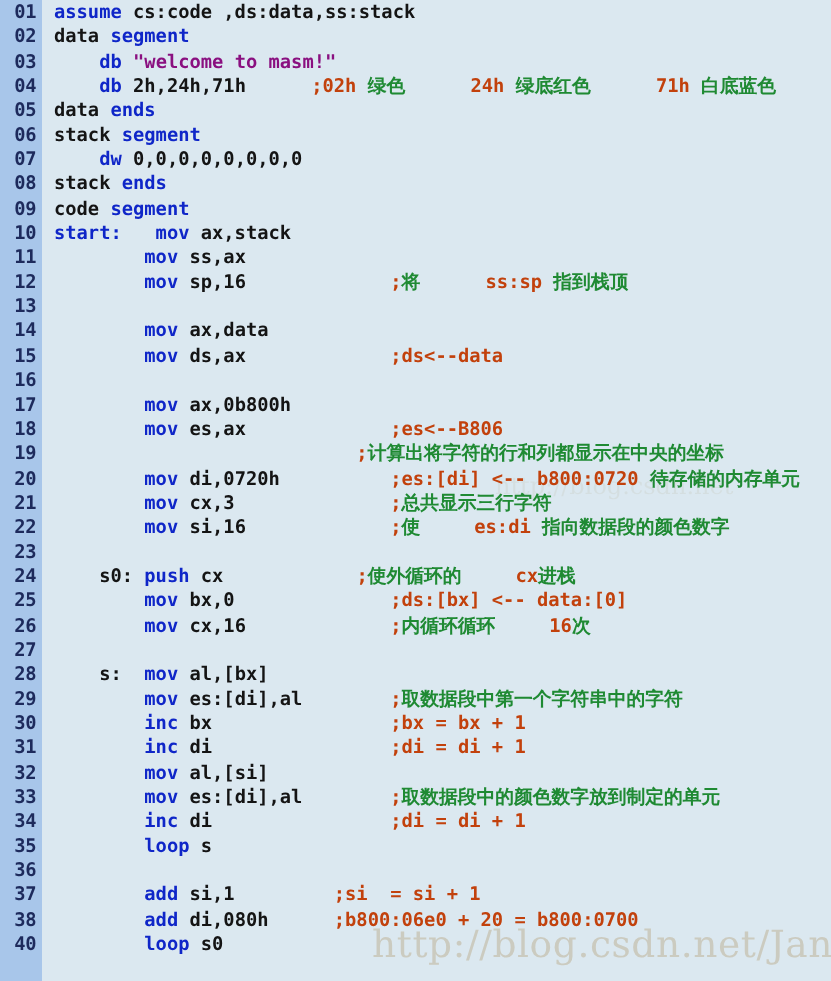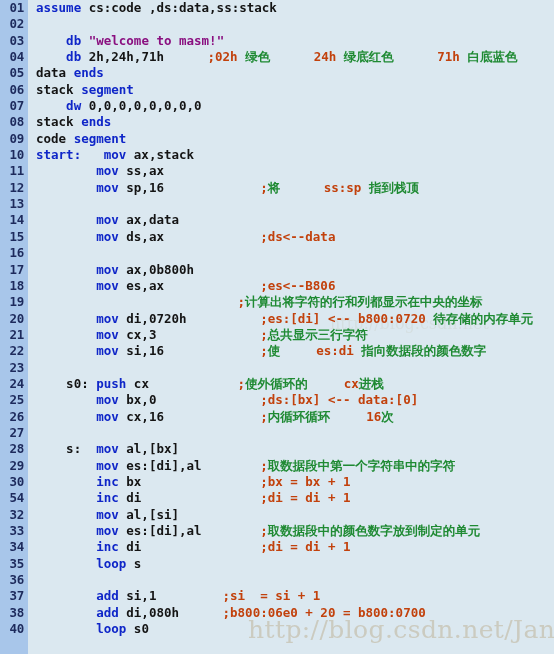--- a/index.html
+++ b/index.html
@@ -104,21 +104,21 @@
   }
 </style>
 </head>
 <body>
 
 <div id="code-viewer">
   <div id="gutter-band"></div>
   <div id="watermark-faint">http://blog.csdn.net</div>
   <div id="code-lines">
       <div class="code-line"><span class="line-number">01</span><span class="line-code"><span class="tok tok-kw">assume</span><span class="tok tok-txt"> cs:code ,ds:data,ss:stack</span></span></div>
-      <div class="code-line"><span class="line-number">02</span></div>
+      <div class="code-line"><span class="line-number">02</span><span class="line-code"><span class="tok tok-txt">data </span><span class="tok tok-kw">segment</span></span></div>
       <div class="code-line"><span class="line-number">03</span><span class="line-code"><span class="tok tok-txt">    </span><span class="tok tok-kw">db</span><span class="tok tok-txt"> </span><span class="tok tok-str">"welcome to masm!"</span></span></div>
       <div class="code-line"><span class="line-number">04</span><span class="line-code"><span class="tok tok-txt">    </span><span class="tok tok-kw">db</span><span class="tok tok-txt"> 2h,24h,71h </span><span class="tok tok-cmt">;02h </span><span class="tok tok-cmt-cjk">绿色</span><span class="tok tok-cmt"> 24h </span><span class="tok tok-cmt-cjk">绿底红色</span><span class="tok tok-cmt"> 71h </span><span class="tok tok-cmt-cjk">白底蓝色</span></span></div>
       <div class="code-line"><span class="line-number">05</span><span class="line-code"><span class="tok tok-txt">data </span><span class="tok tok-kw">ends</span></span></div>
       <div class="code-line"><span class="line-number">06</span><span class="line-code"><span class="tok tok-txt">stack </span><span class="tok tok-kw">segment</span></span></div>
       <div class="code-line"><span class="line-number">07</span><span class="line-code"><span class="tok tok-txt">    </span><span class="tok tok-kw">dw</span><span class="tok tok-txt"> 0,0,0,0,0,0,0,0</span></span></div>
       <div class="code-line"><span class="line-number">08</span><span class="line-code"><span class="tok tok-txt">stack </span><span class="tok tok-kw">ends</span></span></div>
       <div class="code-line"><span class="line-number">09</span><span class="line-code"><span class="tok tok-txt">code </span><span class="tok tok-kw">segment</span></span></div>
       <div class="code-line"><span class="line-number">10</span><span class="line-code"><span class="tok tok-kw">start:</span><span class="tok tok-txt">   </span><span class="tok tok-kw">mov</span><span class="tok tok-txt"> ax,stack</span></span></div>
       <div class="code-line"><span class="line-number">11</span><span class="line-code"><span class="tok tok-txt">        </span><span class="tok tok-kw">mov</span><span class="tok tok-txt"> ss,ax</span></span></div>
       <div class="code-line"><span class="line-number">12</span><span class="line-code"><span class="tok tok-txt">        </span><span class="tok tok-kw">mov</span><span class="tok tok-txt"> sp,16        </span><span class="tok tok-cmt">;</span><span class="tok tok-cmt-cjk">将</span><span class="tok tok-cmt"> ss:sp </span><span class="tok tok-cmt-cjk">指到栈顶</span></span></div>
@@ -133,21 +133,21 @@
       <div class="code-line"><span class="line-number">21</span><span class="line-code"><span class="tok tok-txt">        </span><span class="tok tok-kw">mov</span><span class="tok tok-txt"> cx,3         </span><span class="tok tok-cmt">;</span><span class="tok tok-cmt-cjk">总共显示三行字符</span></span></div>
       <div class="code-line"><span class="line-number">22</span><span class="line-code"><span class="tok tok-txt">        </span><span class="tok tok-kw">mov</span><span class="tok tok-txt"> si,16        </span><span class="tok tok-cmt">;</span><span class="tok tok-cmt-cjk">使</span><span class="tok tok-cmt">es:di </span><span class="tok tok-cmt-cjk">指向数据段的颜色数字</span></span></div>
       <div class="code-line"><span class="line-number">23</span><span class="line-code"></span></div>
       <div class="code-line"><span class="line-number">24</span><span class="line-code"><span class="tok tok-txt">    s0: </span><span class="tok tok-kw">push</span><span class="tok tok-txt"> cx       </span><span class="tok tok-cmt">;</span><span class="tok tok-cmt-cjk">使外循环的</span><span class="tok tok-cmt">cx</span><span class="tok tok-cmt-cjk">进栈</span></span></div>
       <div class="code-line"><span class="line-number">25</span><span class="line-code"><span class="tok tok-txt">        </span><span class="tok tok-kw">mov</span><span class="tok tok-txt"> bx,0         </span><span class="tok tok-cmt">;ds:[bx] &lt;-- data:[0]</span></span></div>
       <div class="code-line"><span class="line-number">26</span><span class="line-code"><span class="tok tok-txt">        </span><span class="tok tok-kw">mov</span><span class="tok tok-txt"> cx,16        </span><span class="tok tok-cmt">;</span><span class="tok tok-cmt-cjk">内循环循环</span><span class="tok tok-cmt">16</span><span class="tok tok-cmt-cjk">次</span></span></div>
       <div class="code-line"><span class="line-number">27</span><span class="line-code"></span></div>
       <div class="code-line"><span class="line-number">28</span><span class="line-code"><span class="tok tok-txt">    s:  </span><span class="tok tok-kw">mov</span><span class="tok tok-txt"> al,[bx]</span></span></div>
       <div class="code-line"><span class="line-number">29</span><span class="line-code"><span class="tok tok-txt">        </span><span class="tok tok-kw">mov</span><span class="tok tok-txt"> es:[di],al   </span><span class="tok tok-cmt">;</span><span class="tok tok-cmt-cjk">取数据段中第一个字符串中的字符</span></span></div>
       <div class="code-line"><span class="line-number">30</span><span class="line-code"><span class="tok tok-txt">        </span><span class="tok tok-kw">inc</span><span class="tok tok-txt"> bx           </span><span class="tok tok-cmt">;bx = bx + 1</span></span></div>
-      <div class="code-line"><span class="line-number">54</span><span class="line-code"><span class="tok tok-txt">        </span><span class="tok tok-kw">inc</span><span class="tok tok-txt"> di           </span><span class="tok tok-cmt">;di = di + 1</span></span></div>
+      <div class="code-line"><span class="line-number">31</span><span class="line-code"><span class="tok tok-txt">        </span><span class="tok tok-kw">inc</span><span class="tok tok-txt"> di           </span><span class="tok tok-cmt">;di = di + 1</span></span></div>
       <div class="code-line"><span class="line-number">32</span><span class="line-code"><span class="tok tok-txt">        </span><span class="tok tok-kw">mov</span><span class="tok tok-txt"> al,[si]</span></span></div>
       <div class="code-line"><span class="line-number">33</span><span class="line-code"><span class="tok tok-txt">        </span><span class="tok tok-kw">mov</span><span class="tok tok-txt"> es:[di],al   </span><span class="tok tok-cmt">;</span><span class="tok tok-cmt-cjk">取数据段中的颜色数字放到制定的单元</span></span></div>
       <div class="code-line"><span class="line-number">34</span><span class="line-code"><span class="tok tok-txt">        </span><span class="tok tok-kw">inc</span><span class="tok tok-txt"> di           </span><span class="tok tok-cmt">;di = di + 1</span></span></div>
       <div class="code-line"><span class="line-number">35</span><span class="line-code"><span class="tok tok-txt">        </span><span class="tok tok-kw">loop</span><span class="tok tok-txt"> s</span></span></div>
       <div class="code-line"><span class="line-number">36</span><span class="line-code"></span></div>
       <div class="code-line"><span class="line-number">37</span><span class="line-code"><span class="tok tok-txt">        </span><span class="tok tok-kw">add</span><span class="tok tok-txt"> si,1    </span><span class="tok tok-cmt">;si  = si + 1</span></span></div>
       <div class="code-line"><span class="line-number">38</span><span class="line-code"><span class="tok tok-txt">        </span><span class="tok tok-kw">add</span><span class="tok tok-txt"> di,080h </span><span class="tok tok-cmt">;b800:06e0 + 20 = b800:0700</span></span></div>
       <div class="code-line"><span class="line-number">40</span><span class="line-code"><span class="tok tok-txt">        </span><span class="tok tok-kw">loop</span><span class="tok tok-txt"> s0</span></span></div>
     </div>
   <div id="watermark">http://blog.csdn.net/Jane_96</div>

